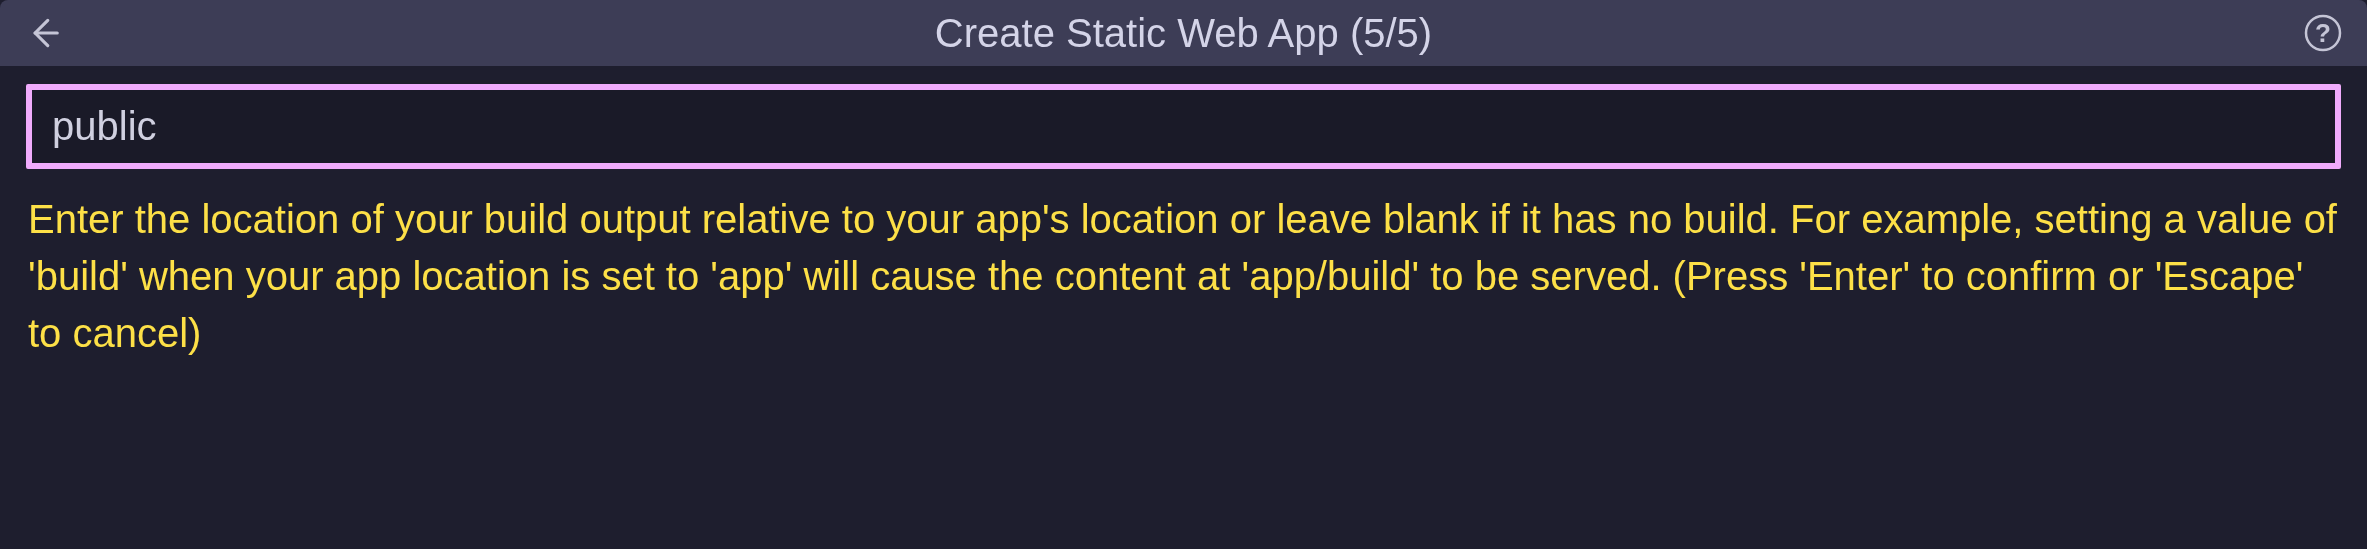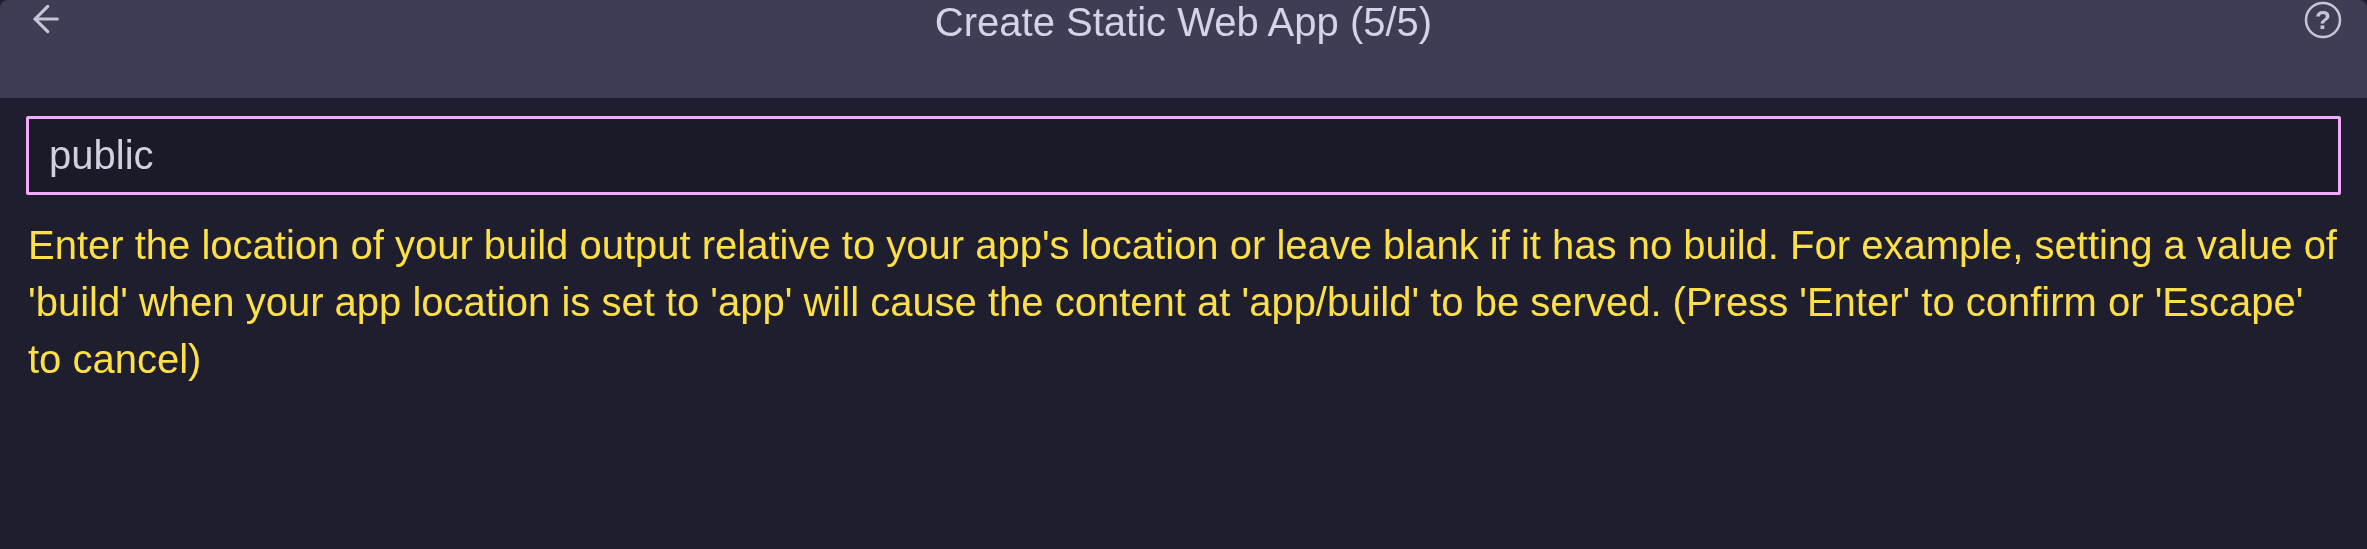--- a/index.html
+++ b/index.html
@@ -9,23 +9,23 @@
     }
     body {
       background-color: #1e1e2e;
       font-family: "Segoe UI", -apple-system, BlinkMacSystemFont, sans-serif;
       width: 2367px;
       height: 549px;
       overflow: hidden;
     }
     .header {
       background-color: #3d3d56;
-      height: 98px;
+      height: 66px;
       display: flex;
-      align-items: flex-start;
+      align-items: center;
       padding: 0 24px;
       border-radius: 8px 8px 0 0;
       position: relative;
     }
     .back-button {
       cursor: pointer;
       display: flex;
       align-items: center;
       justify-content: center;
       position: absolute;
@@ -66,21 +66,21 @@
       fill: #c5c5d6;
       font-size: 26px;
       font-weight: 600;
     }
     .content {
       padding: 18px 26px 0 26px;
     }
     .input-field {
       width: 100%;
       background-color: #1a1a28;
-      border: 3px solid #f0abfc;
+      border: 6px solid #f0abfc;
       color: #d0d0e0;
       font-size: 40px;
       font-family: inherit;
       padding: 14px 20px;
       outline: none;
       border-radius: 2px;
     }
     .description {
       color: #fde047;
       font-size: 40px;

